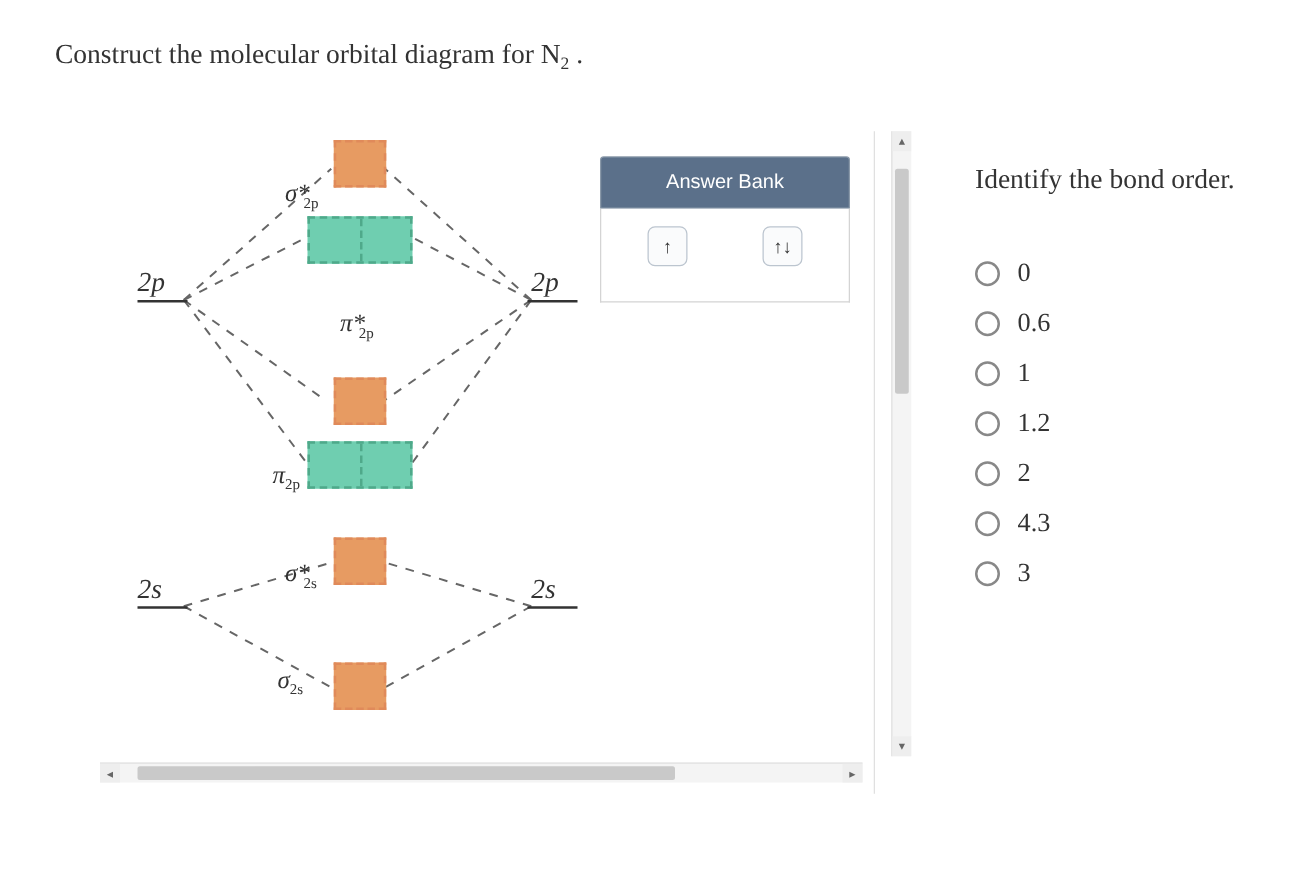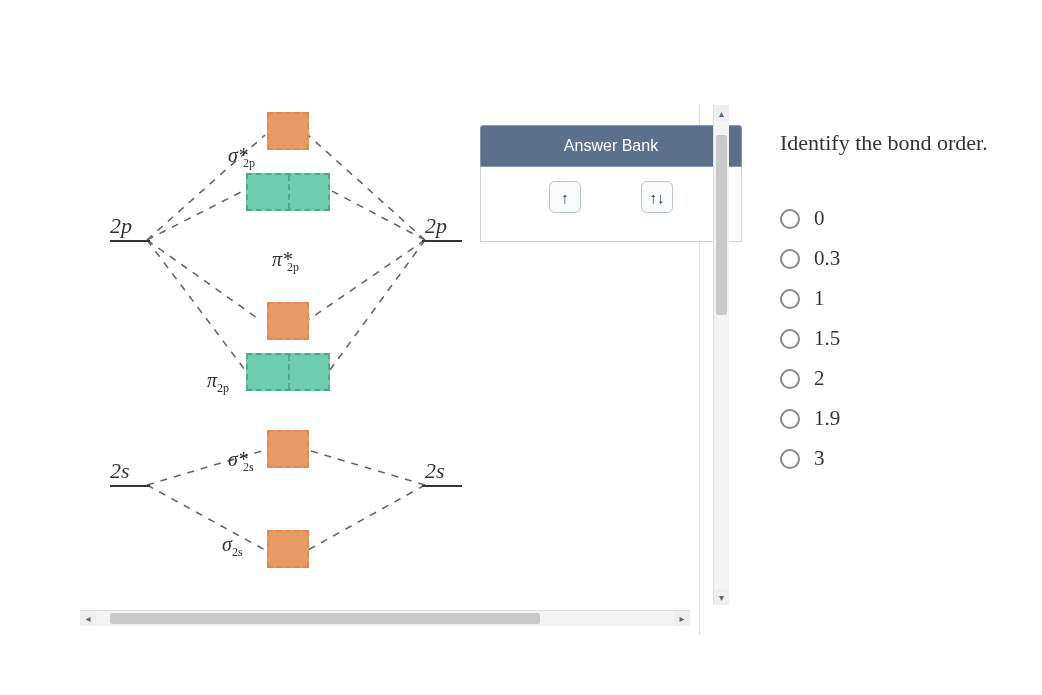--- a/index.html
+++ b/index.html
@@ -10,21 +10,21 @@
   .diagram-area{position:absolute;left:80px;top:105px;width:620px;height:530px;border-right:1px solid #e0e0e0;}
   .svg-layer{position:absolute;left:0;top:0;width:620px;height:530px;pointer-events:none;}
   .orbital-lbl{position:absolute;font-family:"Times New Roman",serif;font-size:20px;font-style:italic;margin-top:16px;}
   .orbital-lbl sub,.orbital-lbl sup{font-size:12px;font-style:normal;}
   .ao-lbl{position:absolute;font-size:22px;font-style:italic;}
   .ao-line{position:absolute;width:40px;height:0;border-top:2px solid #333;}
   .box{position:absolute;width:42px;height:38px;border:2.5px dashed #e08a5a;background:#e79b62;}
   .box-d{position:absolute;width:84px;height:38px;border:2.5px dashed #4fa98a;background:#6fceb0;}
   .box-d:after{content:"";position:absolute;left:50%;top:0;height:100%;border-left:2.5px dashed #4fa98a;}
   
-  .ans-bank{position:absolute;left:480px;top:125px;width:262px;}
+  .ans-bank{position:absolute;left:480px;top:125px;width:200px;}
   .ans-head{background:#5b708a;color:#fff;text-align:center;padding:11px 0;font-family:Arial,sans-serif;font-size:16px;border:1px solid #8a99a9;border-radius:3px 3px 0 0;}
   .ans-body{background:#fff;border:1px solid #d4d4d4;border-top:0;padding:14px 10px 28px;display:flex;gap:60px;justify-content:center;}
   .chip{display:inline-flex;align-items:center;justify-content:center;min-width:32px;height:32px;padding:0 6px;border:1px solid #bcc5cf;border-radius:6px;background:#fafbfc;font-family:Arial,sans-serif;font-size:15px;cursor:grab;}
   
   .vscroll{position:absolute;left:713px;top:105px;width:16px;height:500px;background:#f4f4f4;border-left:1px solid #e0e0e0;}
   .vscroll .btn{width:100%;height:16px;background:#eee;display:flex;align-items:center;justify-content:center;font-size:10px;color:#666;}
   .vscroll .thumb{position:absolute;top:30px;left:2px;right:2px;height:180px;background:#c9c9c9;border-radius:2px;}
   .hscroll{position:absolute;left:80px;top:610px;width:610px;height:16px;background:#f4f4f4;border-top:1px solid #e0e0e0;}
   .hscroll .btn{position:absolute;width:16px;height:100%;background:#eee;display:flex;align-items:center;justify-content:center;font-size:10px;color:#666;}
   .hscroll .btn.l{left:0;}
@@ -33,20 +33,21 @@
   
   .right-panel{position:absolute;left:780px;top:130px;text-align:right;}
   .right-q{font-size:22px;margin-bottom:50px;}
   .radio-row{display:flex;align-items:center;gap:14px;font-size:21px;margin-bottom:15px;cursor:pointer;font-family:"Times New Roman",serif;}
   .radio{width:20px;height:20px;border:2px solid #888;border-radius:50%;flex:0 0 20px;}
 </style>
 </head>
 <body>
 <div class="container">
 
+<div class="question">Construct the molecular orbital diagram for N<sub>2</sub> .</div>
 
 <div class="diagram-area">
 
   <svg class="svg-layer" viewBox="0 0 620 530" preserveAspectRatio="none">
     <g stroke="#666" stroke-width="1.6" stroke-dasharray="7 7" fill="none">
 
       <line x1="67" y1="135" x2="185" y2="30"></line>
       <line x1="67" y1="135" x2="165" y2="85"></line>
       <line x1="67" y1="135" x2="180" y2="215"></line>
       <line x1="67" y1="135" x2="165" y2="265"></line>
@@ -74,21 +75,21 @@
 
   <div class="box" style="left:187px;top:7px"></div>
   <div class="orbital-lbl" style="left:148px;top:23px">σ*<sub style="margin-left:-5px">2p</sub></div>
 
   <div class="box-d" style="left:166px;top:68px"></div>
   <div class="orbital-lbl" style="left:192px;top:127px">π*<sub style="margin-left:-5px">2p</sub></div>
 
   <div class="orbital-lbl" style="left:190px;top:180px">σ<sub>2p</sub></div>
   <div class="box" style="left:187px;top:197px"></div>
 
-  <div class="orbital-lbl" style="left:127px;top:248px">π<sub>2p</sub></div>
+  <div class="orbital-lbl" style="left:138px;top:248px">π<sub>2p</sub></div>
   <div class="box-d" style="left:166px;top:248px"></div>
 
   <div class="orbital-lbl" style="left:148px;top:327px">σ*<sub style="margin-left:-5px">2s</sub></div>
   <div class="box" style="left:187px;top:325px"></div>
 
   <div class="orbital-lbl" style="left:142px;top:412px">σ<sub>2s</sub></div>
   <div class="box" style="left:187px;top:425px"></div>
 </div>
 
 <div class="ans-bank">
@@ -112,37 +113,37 @@
 
 <div class="right-panel">
   <div class="right-q">Identify the bond order.</div>
   <div id="bo-opts">
         <div class="radio-row">
           <span class="radio"></span>
           <span>0</span>
         </div>
         <div class="radio-row">
           <span class="radio"></span>
-          <span>0.3</span>
+          <span>0.6</span>
         </div>
         <div class="radio-row">
           <span class="radio"></span>
           <span>1</span>
         </div>
         <div class="radio-row">
           <span class="radio"></span>
-          <span>1.5</span>
+          <span>1.2</span>
         </div>
         <div class="radio-row">
           <span class="radio"></span>
           <span>2</span>
         </div>
         <div class="radio-row">
           <span class="radio"></span>
-          <span>1.9</span>
+          <span>4.3</span>
         </div>
         <div class="radio-row">
           <span class="radio"></span>
           <span>3</span>
         </div>
       </div>
 </div>
 
 </div>
 

